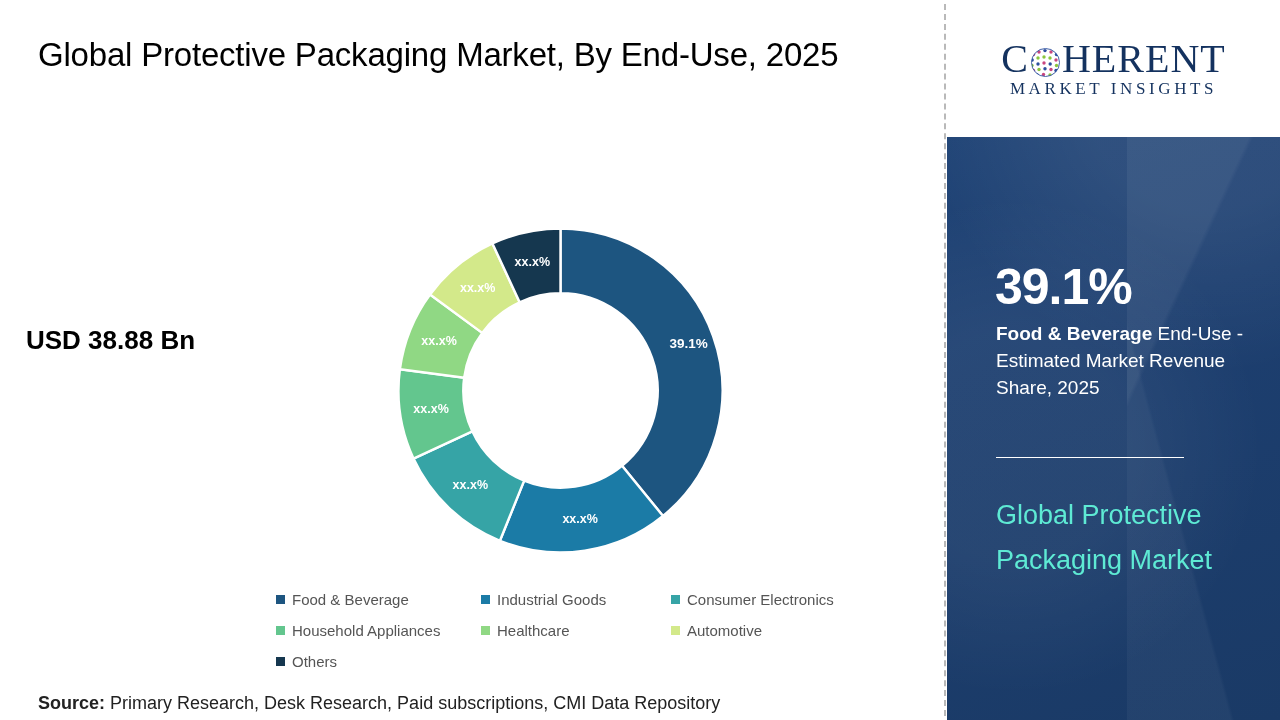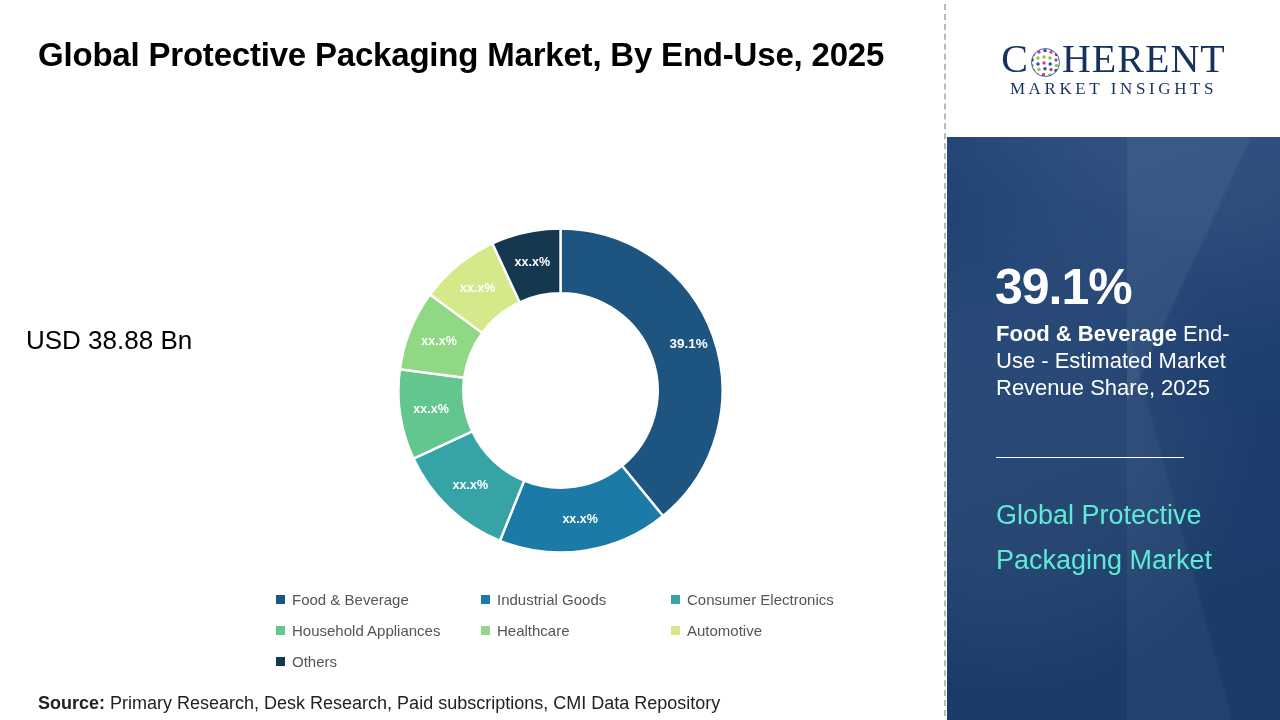--- a/index.html
+++ b/index.html
@@ -20,39 +20,39 @@
   }
   #divider {
     position: absolute; left: 944px; top: 4px;
     width: 0; height: 712px;
     border-left: 2px dashed #b9b9b9;
   }
 
   #page-title {
     position: absolute; left: 38px; top: 30px;
     width: 880px;
-    font-size: 33px; font-weight: bold; line-height: 50px;
+    font-size: 33px; font-weight: normal; line-height: 50px;
     color: #000000;
     letter-spacing: -0.2px;
   }
 
   #chart-subtitle {
     position: absolute; left: 0; top: 159px;
     width: 945px;
     text-align: center;
     font-size: 21px; color: #4c4c4c; font-weight: normal;
   }
 
   #total-market {
     position: absolute; left: 26px; top: 322px;
     width: 300px;
     color: #000;
   }
   #total-market .tm-label { font-size: 24px; line-height: 33px; font-weight: normal; }
-  #total-market .tm-value { font-size: 26px; line-height: 36px; font-weight: normal; }
+  #total-market .tm-value { font-size: 26px; line-height: 36px; font-weight: bold; }
 
   
   #donut-wrap {
     position: absolute; left: 398px; top: 228px;
     width: 325px; height: 325px;
   }
   #donut-svg { display: block; width: 325px; height: 325px; }
   .slice-label {
     font-family: "Liberation Sans", sans-serif;
     font-size: 12.5px; font-weight: bold; fill: #ffffff;
@@ -131,21 +131,21 @@
   #rp-stat {
     position: absolute; left: 48px; top: 125px;
     color: #ffffff;
     font-size: 50px; font-weight: bold; line-height: 1;
     letter-spacing: -1px;
   }
   #rp-desc {
     position: absolute; left: 49px; top: 183px;
     width: 268px;
     color: #ffffff;
-    font-size: 22px; line-height: 27px; font-weight: normal;
+    font-size: 19px; line-height: 27px; font-weight: normal;
   }
   #rp-desc .strong { font-weight: bold; }
   #rp-rule {
     position: absolute; left: 49px; top: 320px;
     width: 188px; height: 0;
     border-top: 1.5px solid #ffffff;
   }
   #rp-market {
     position: absolute; left: 49px; top: 356px;
     width: 250px;

